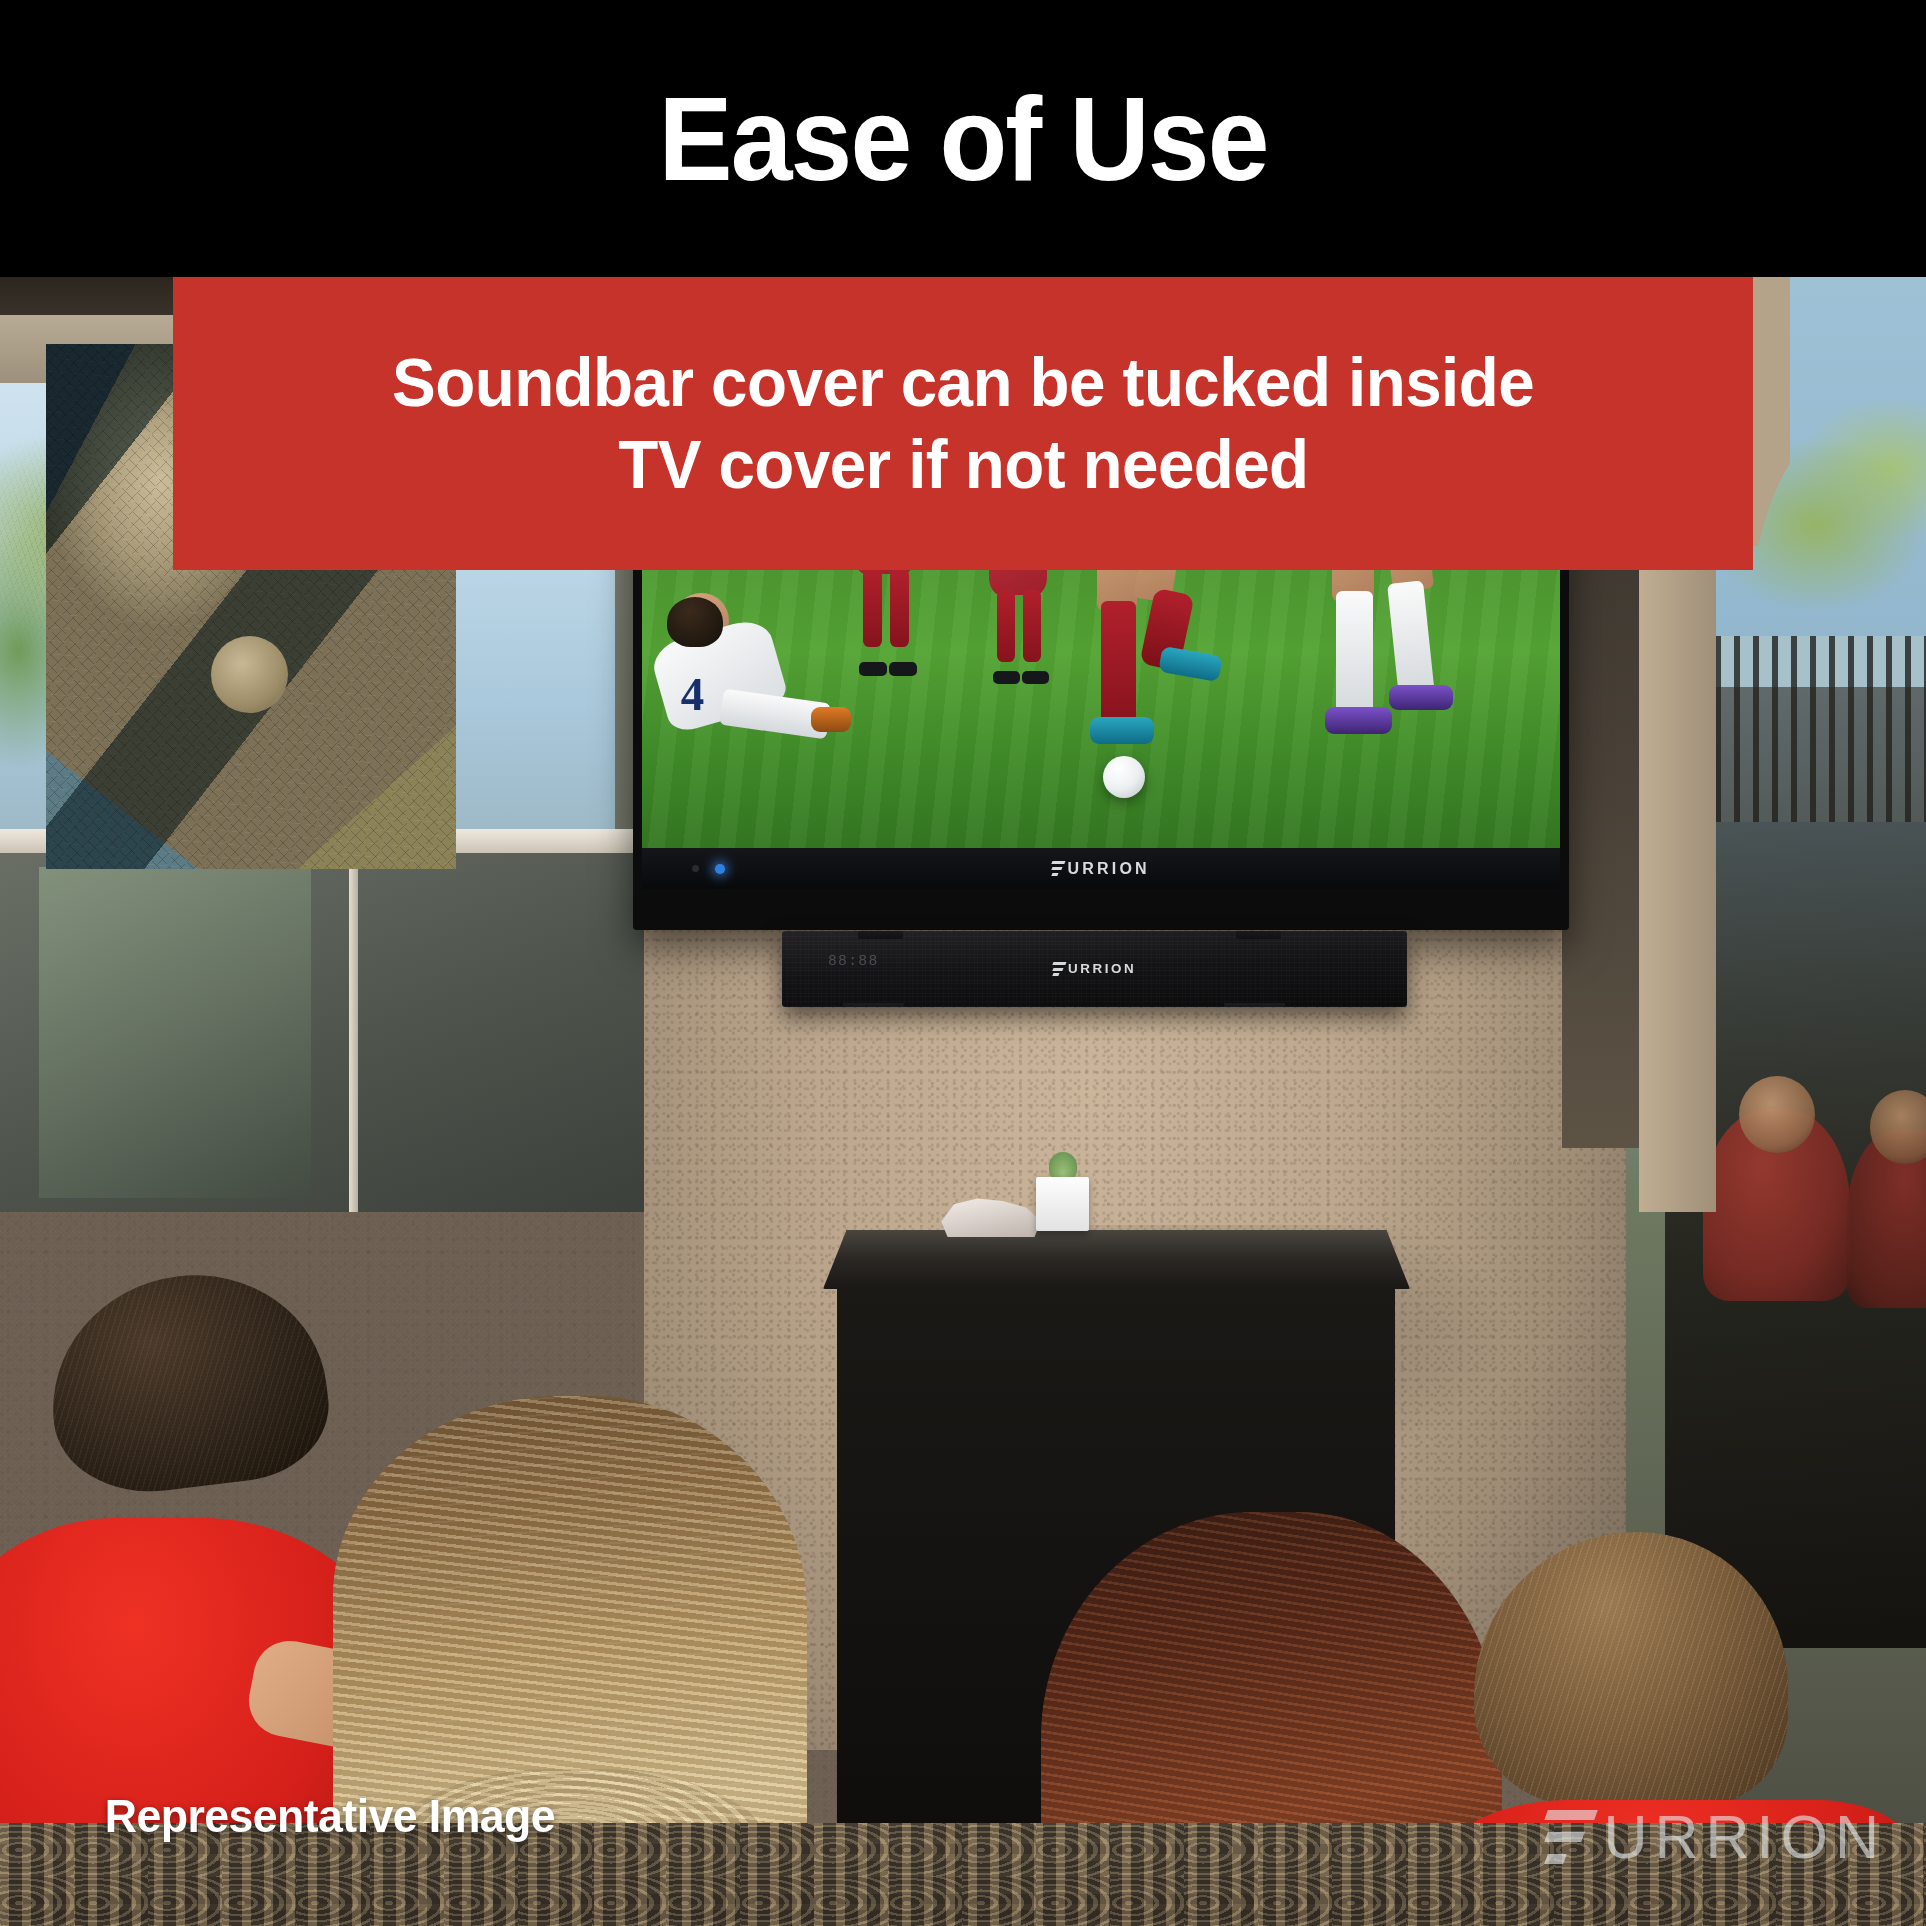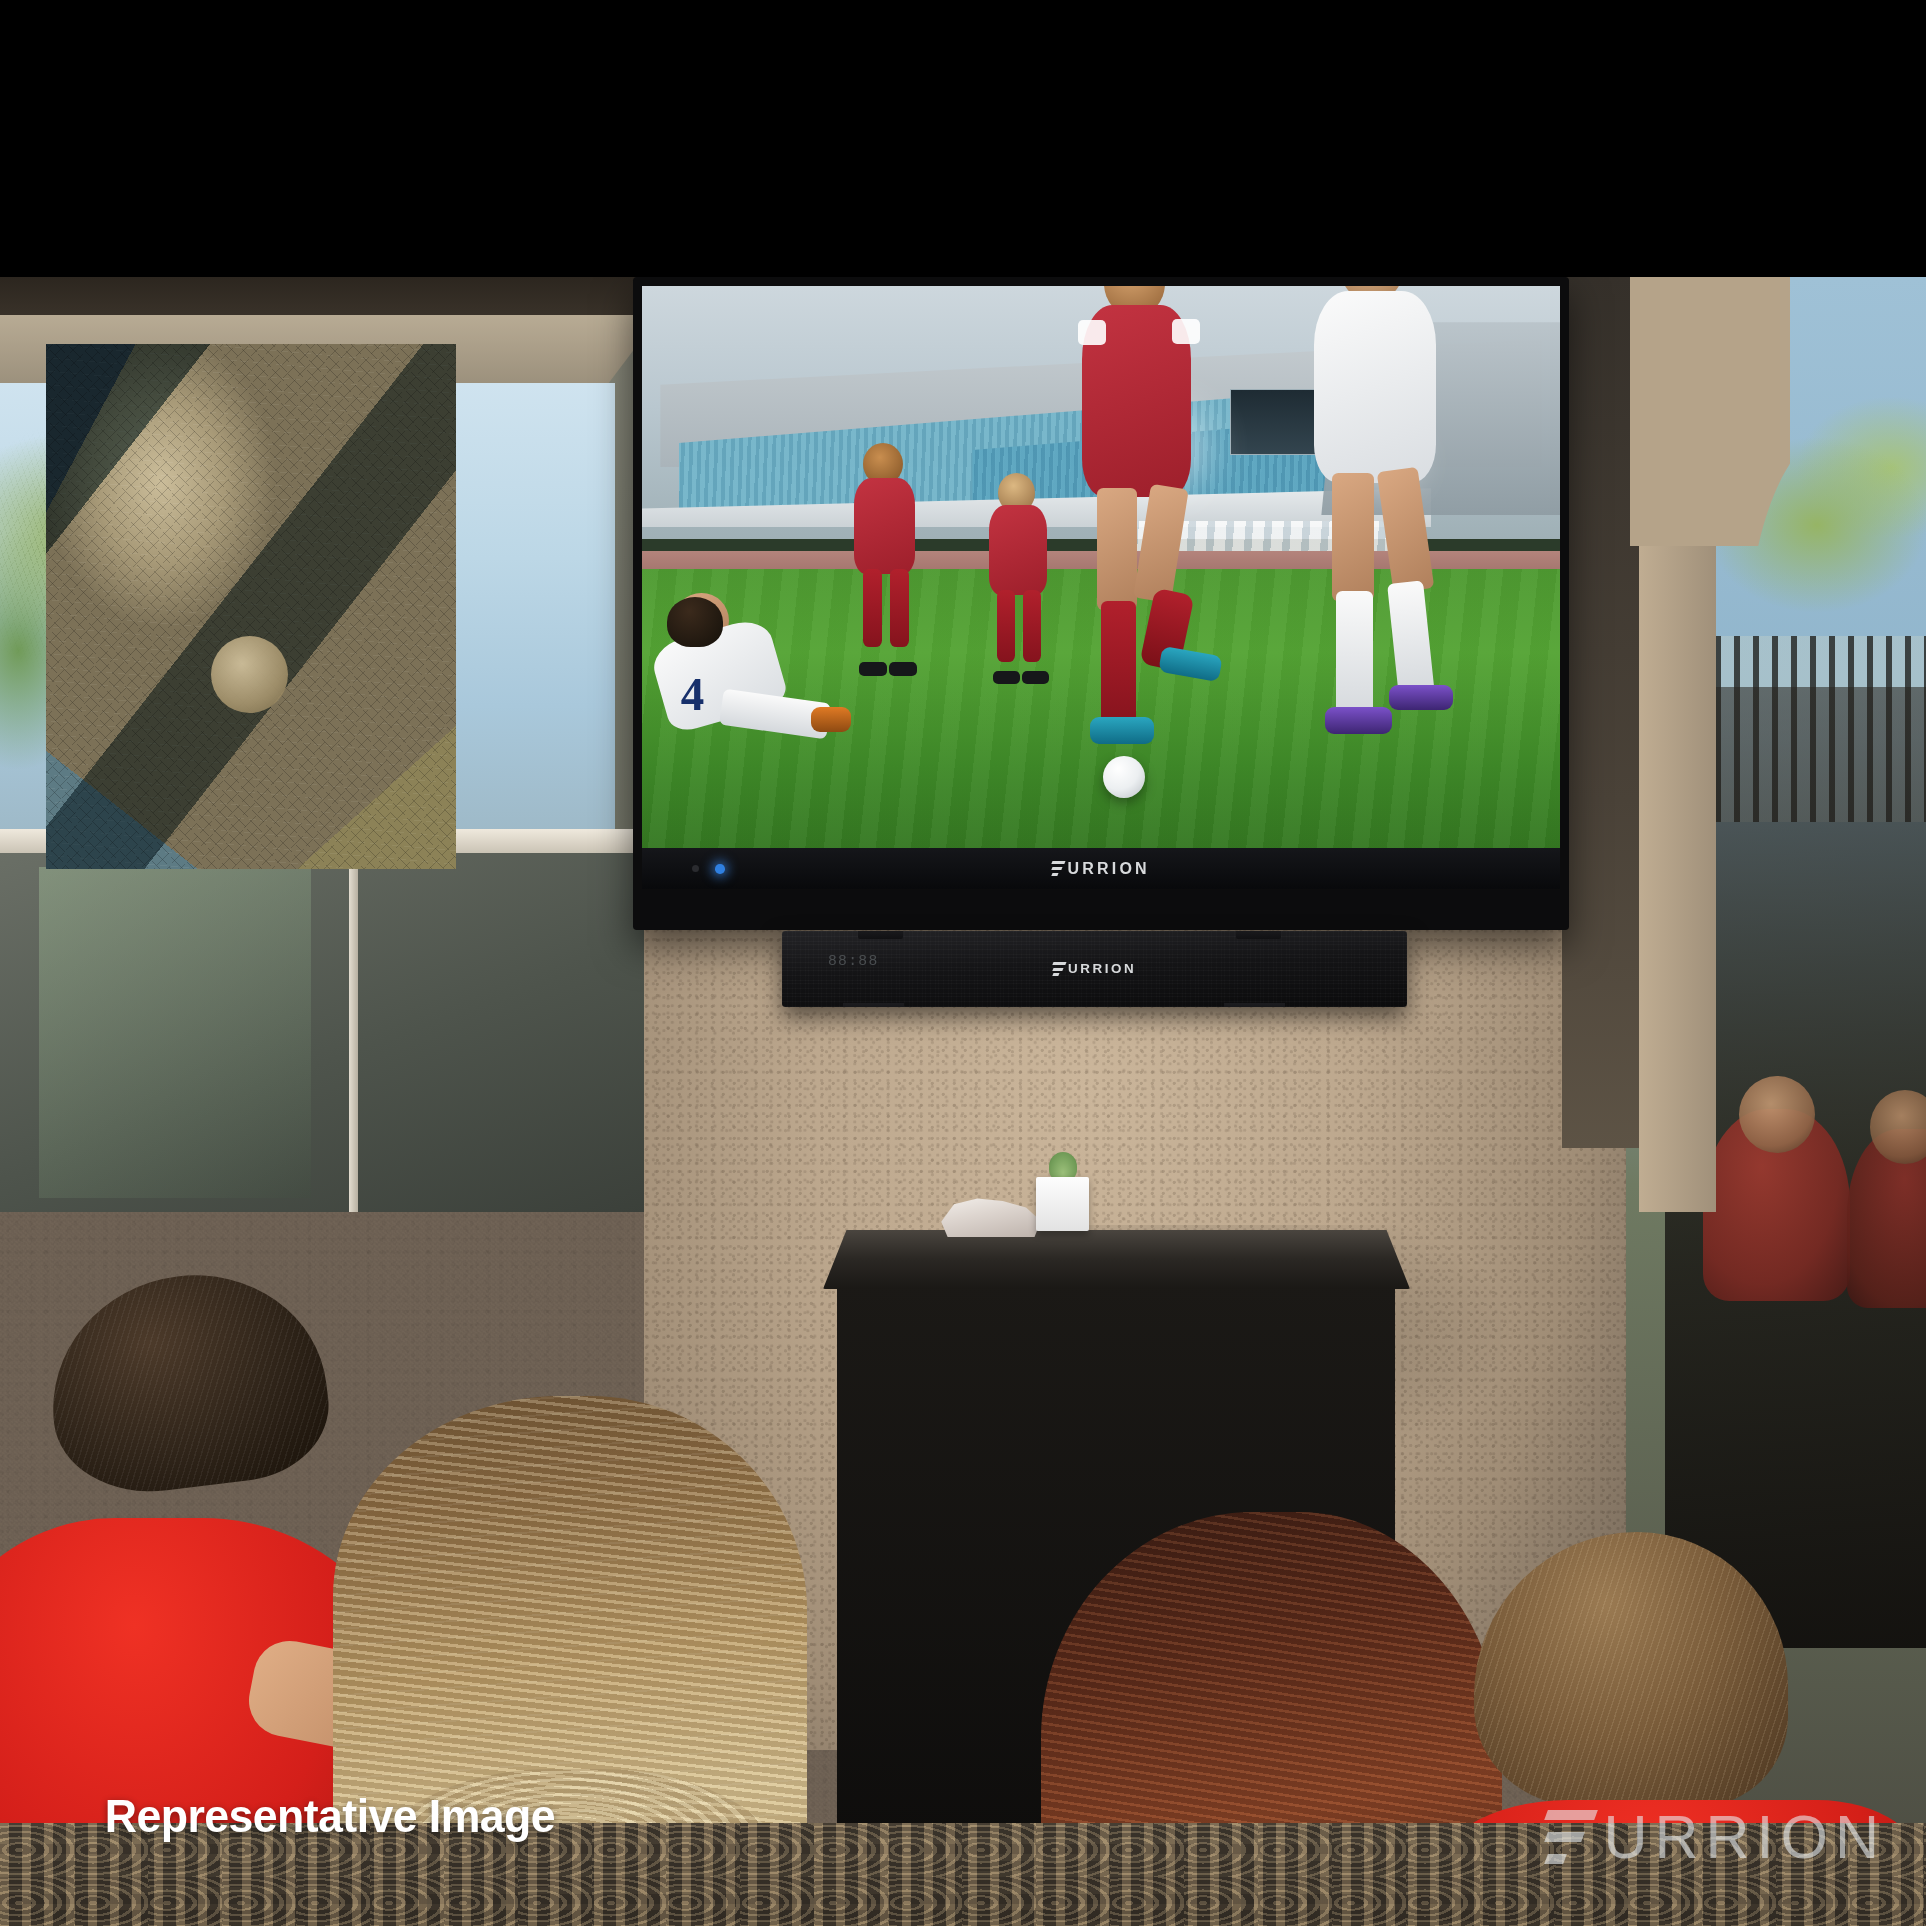--- a/index.html
+++ b/index.html
@@ -539,20 +539,23 @@
   }
   #watermark .wmF i:nth-child(1){ top:2.6px;  width:50px; }
   #watermark .wmF i:nth-child(2){ top:24px; width:37px; }
   #watermark .wmF i:nth-child(3){ top:46px; width:19px; }
 </style>
 </head>
 <body>
 
 <div id="page">
 
+  <div id="header-bar">
+    <div id="header-title">Ease of Use</div>
+  </div>
 
   <div id="photo">
 
     <div class="wall-stucco"></div>
     <div class="wall-grain"></div>
     <div class="overhang"></div>
 
     <div class="left-wall"></div>
     <div class="left-wall-trim"></div>
     <div class="win-upper">
@@ -717,20 +720,24 @@
     <div id="auburn-hair"></div>
 
     <div id="boy-face"></div>
     <div id="boy-ear"></div>
     <div id="boy-hair"></div>
     <div id="boy-body"></div>
 
     <div id="wicker"></div>
   </div>
 
+  <div id="red-banner">
+    <div class="banner-line">Soundbar cover can be tucked inside</div>
+    <div class="banner-line">TV cover if not needed</div>
+  </div>
 
   <div id="rep-image">Representative Image</div>
 
   <div id="watermark">
     <span class="wmF">
         <i></i>
         <i></i>
         <i></i>
       </span>
     <span>URRION</span>

